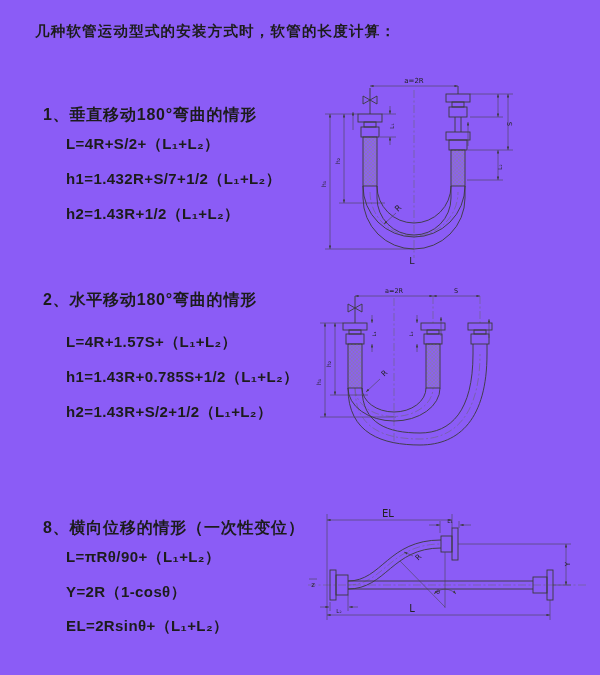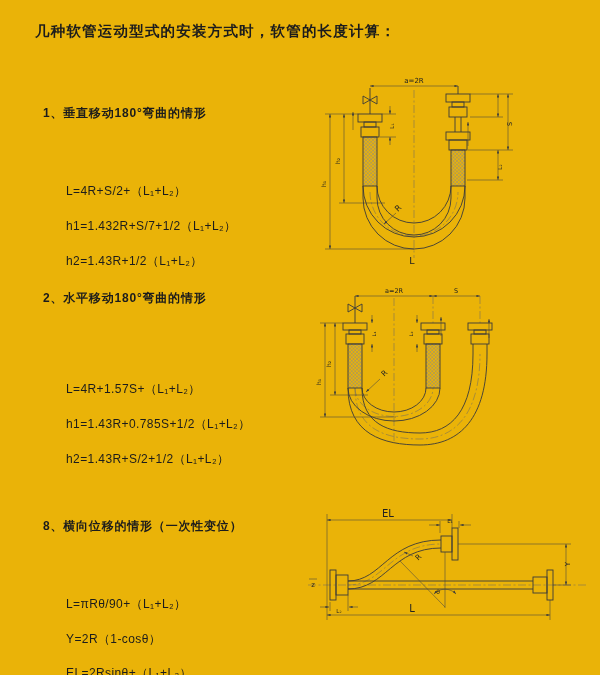--- a/index.html
+++ b/index.html
@@ -1,26 +1,26 @@
 <!DOCTYPE html>
 <html><head>
 <meta charset="utf-8">
 <style>
   html,body{margin:0;padding:0;background:#e8e8e8;}
   .page{
-    position:relative;width:600px;height:675px;background:#eab308;
+    position:relative;width:600px;height:675px;background:#8b5cf6;
     font-family:"Liberation Sans","DejaVu Sans",sans-serif;color:#1c1c1c;
     overflow:hidden;margin:0 auto;
   }
   .abs{position:absolute;}
   .title{
     left:35px;top:22px;font-size:14.5px;font-weight:bold;letter-spacing:1.2px;
   }
-  .heading{font-size:12px;font-weight:bold;letter-spacing:0.8px;}
-  .formula{font-size:12px;letter-spacing:0.4px;font-weight:400;margin-top:48px;}
+  .heading{font-size:16px;font-weight:bold;letter-spacing:0.8px;}
+  .formula{font-size:15px;letter-spacing:0.4px;font-weight:700;}
   svg{position:absolute;overflow:visible;}
   svg .ml{stroke:#3a3a3a;stroke-width:0.9;fill:none;}
   svg .tl{stroke:#444;stroke-width:0.55;fill:none;}
   svg .cl{stroke:#666;stroke-width:0.5;fill:none;stroke-dasharray:8 2.5 2 2.5;}
   svg text{font-family:"DejaVu Sans","Liberation Sans",sans-serif;fill:#222;}
 </style>
 </head>
 <body>
 
 <div class="page">

